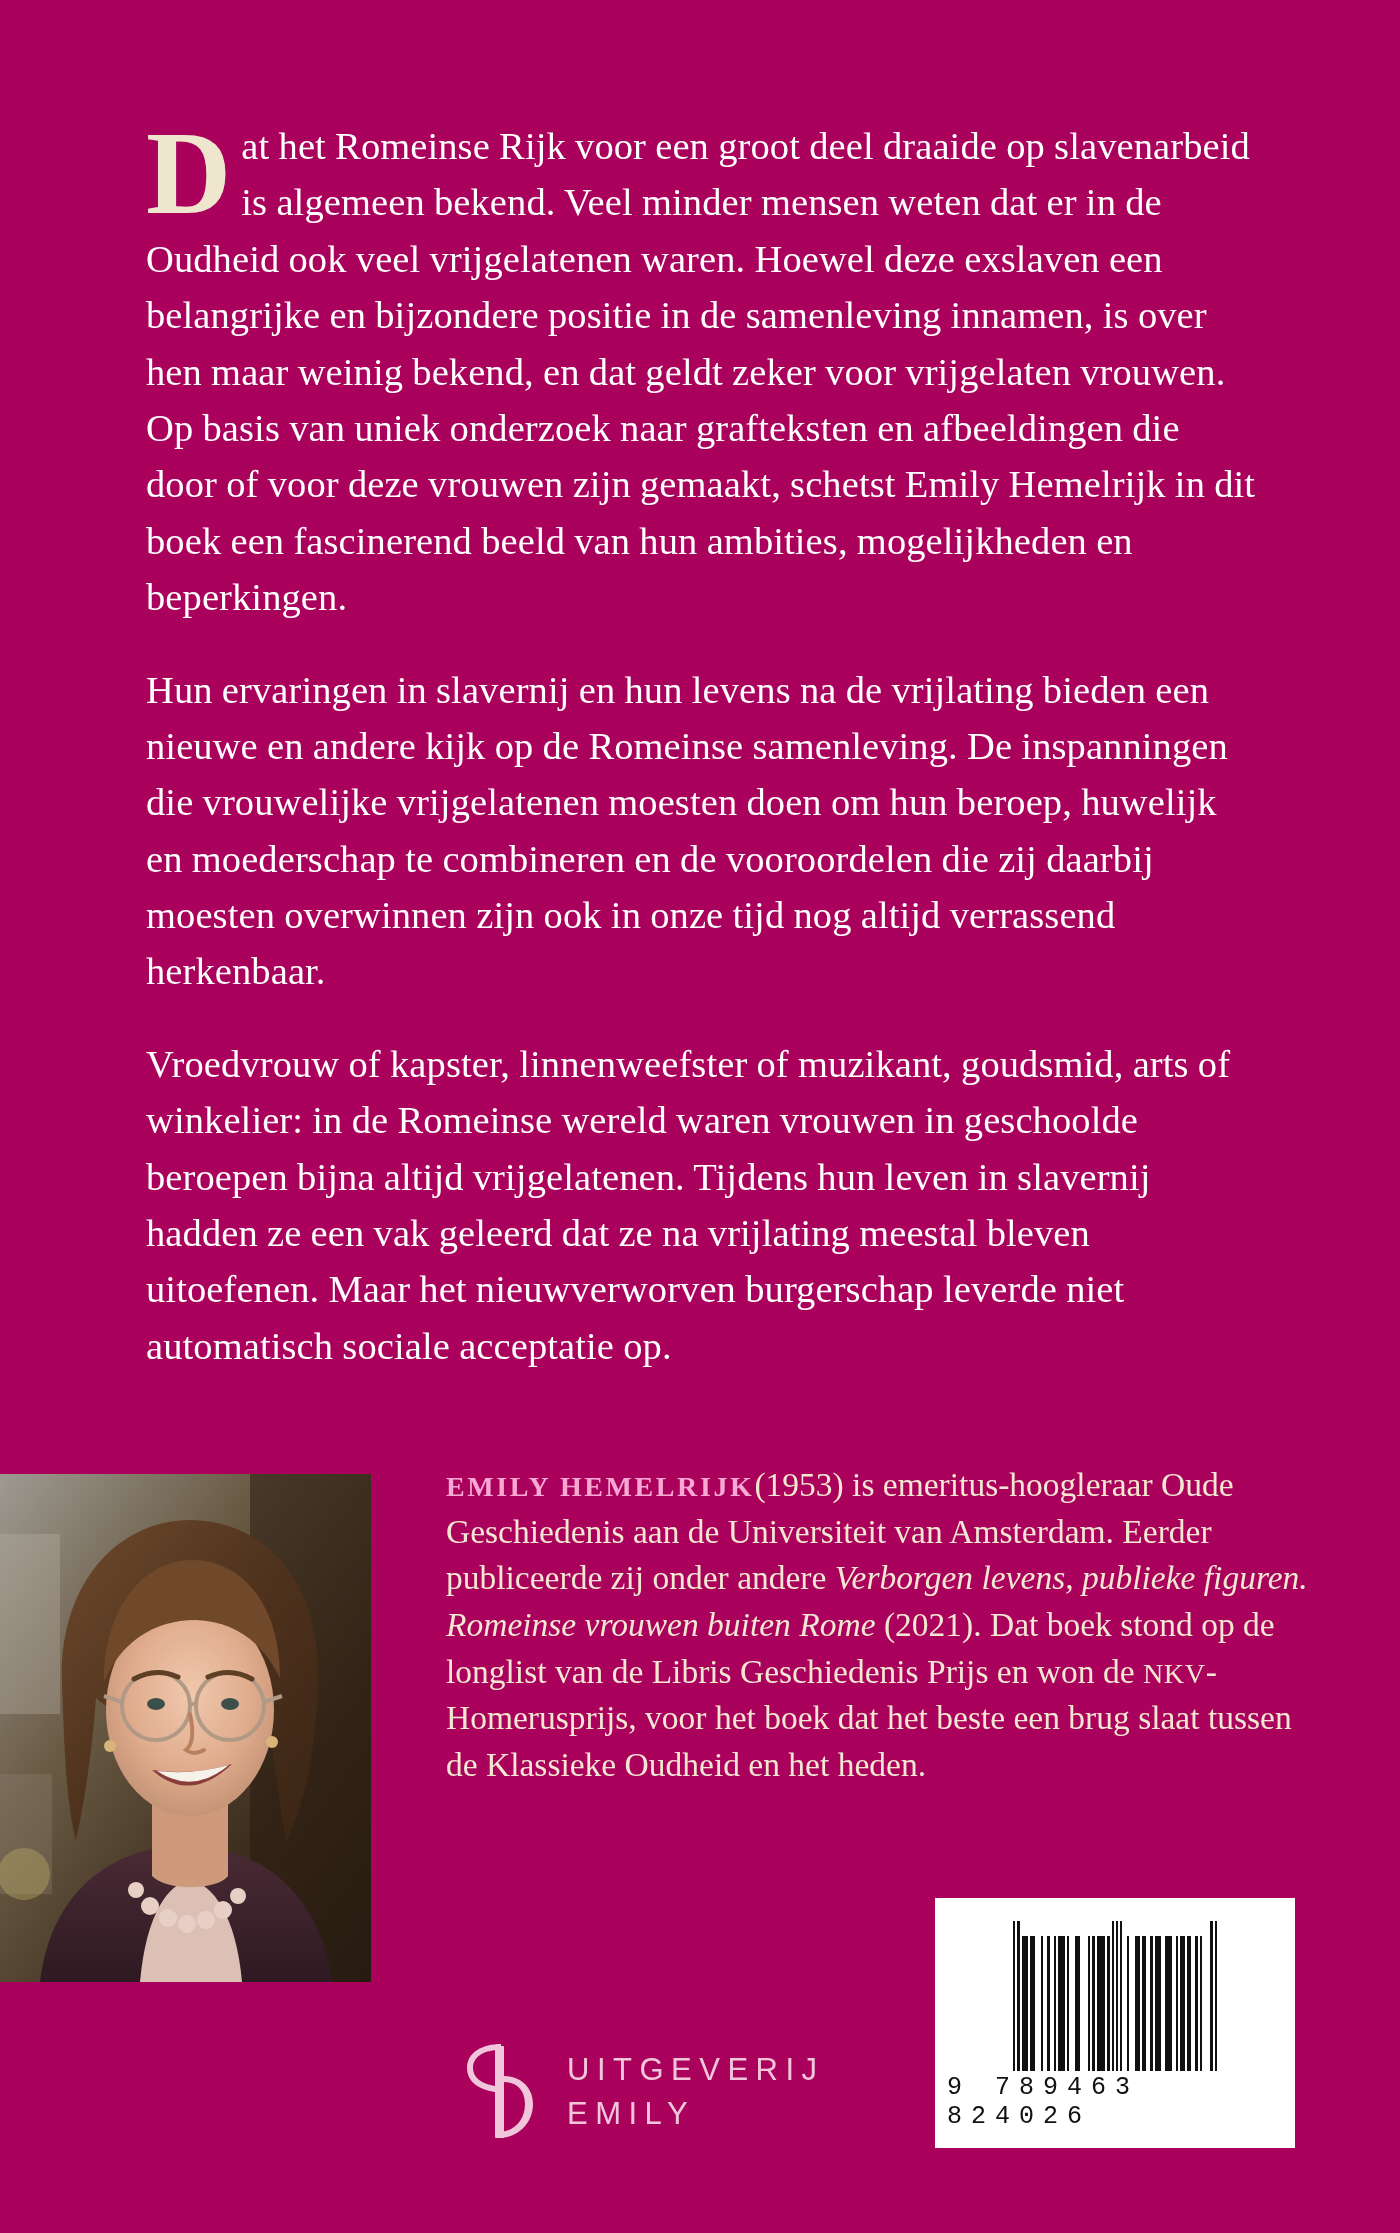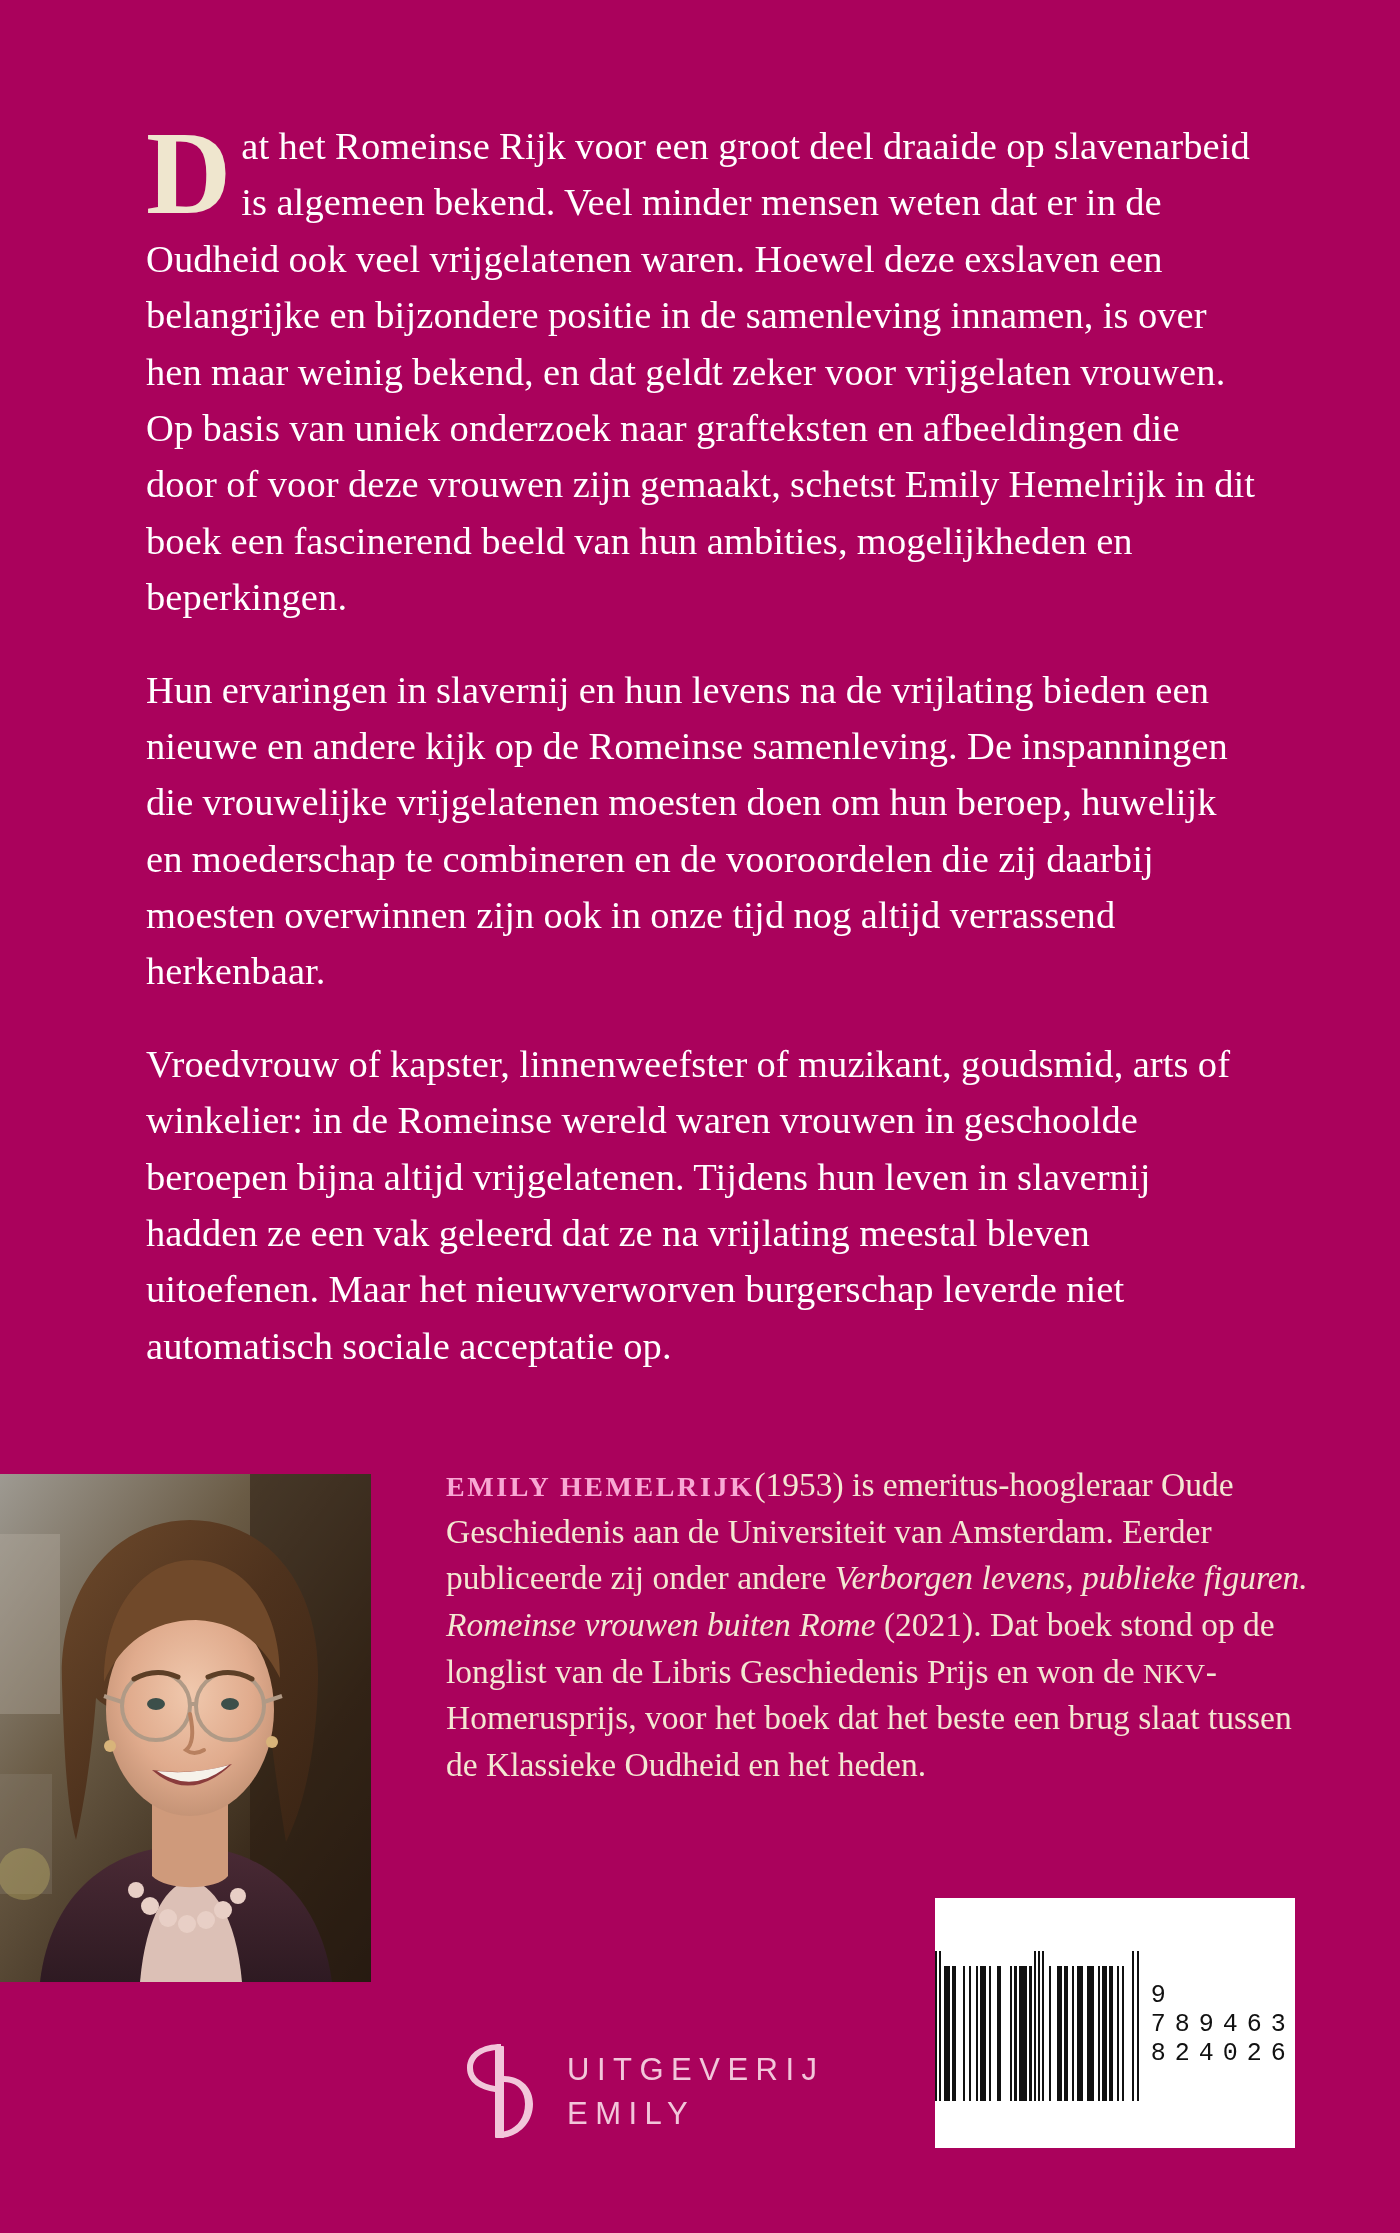--- a/index.html
+++ b/index.html
@@ -88,21 +88,21 @@
 
   
   .barcode-box {
     position: absolute;
     left: 935px;
     top: 1898px;
     width: 360px;
     height: 250px;
     background: #FFFFFF;
     display: flex;
-    flex-direction: row;
+    flex-direction: column;
     align-items: center;
     justify-content: center;
   }
   .barcode-bars {
     display: flex;
     align-items: flex-end;
     height: 150px;
     margin-top: 6px;
   }
   .barcode-bars i {

